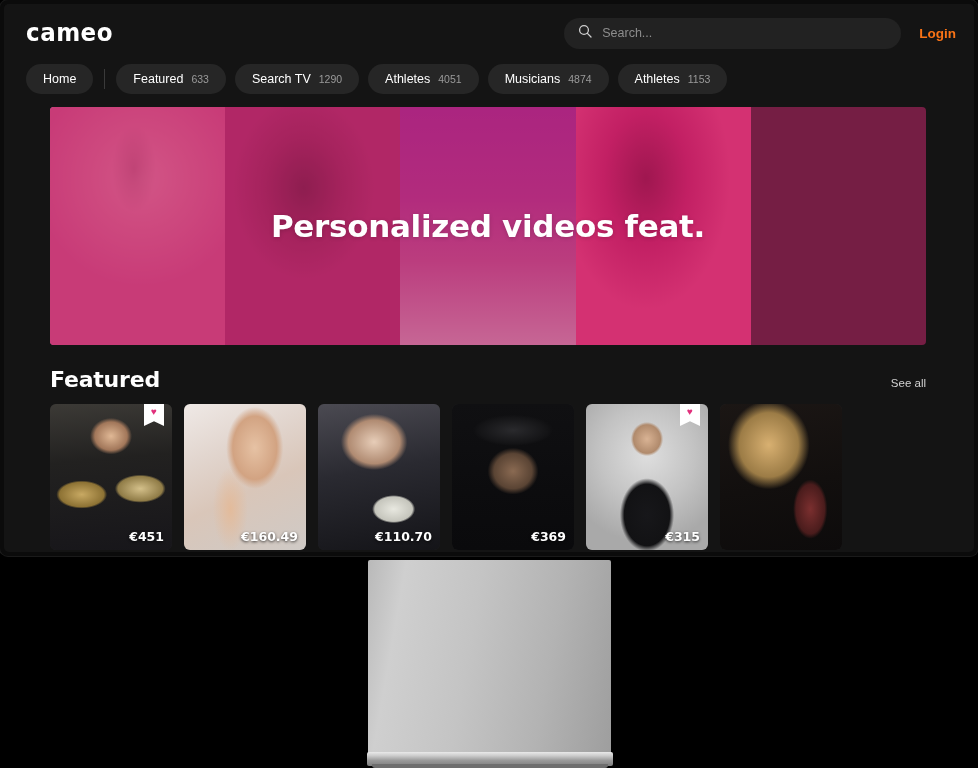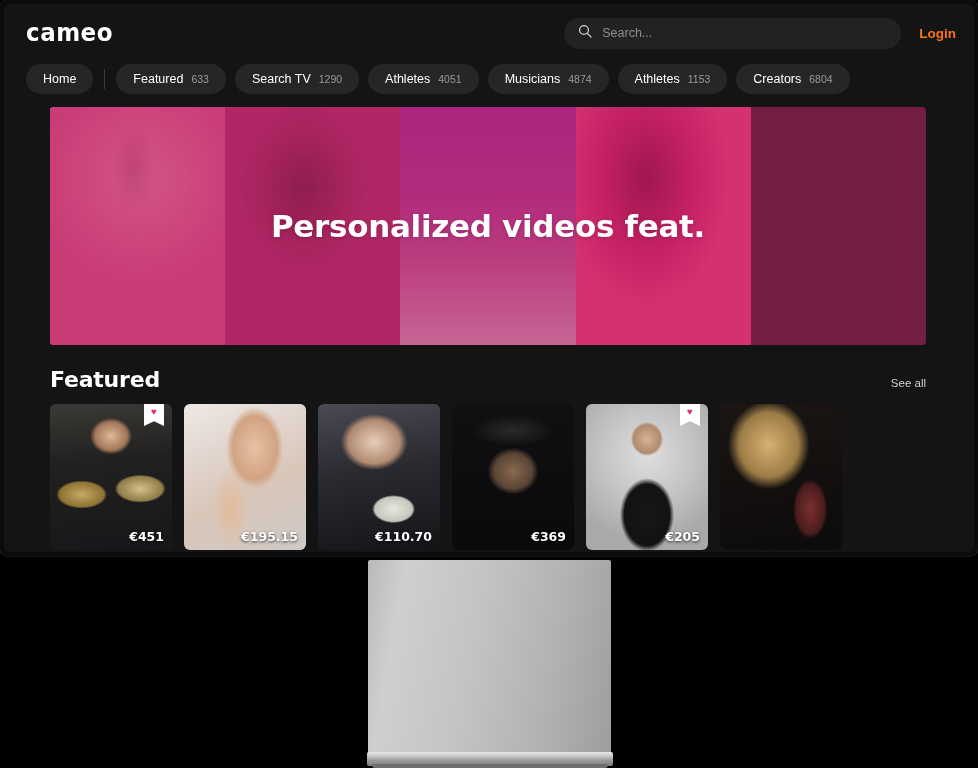--- a/index.html
+++ b/index.html
@@ -293,24 +293,20 @@
         <span class="count">4051</span>
       </div>
       <div class="chip">
         <span>Musicians</span>
         <span class="count">4874</span>
       </div>
       <div class="chip">
         <span>Athletes</span>
         <span class="count">1153</span>
       </div>
-      <div class="chip">
-        <span>Creators</span>
-        <span class="count">6804</span>
-      </div>
 
     </div>
 
     <div class="hero">
       <div class="hero-tile">
         <div class="inner" style="background:
           radial-gradient(ellipse 60% 45% at 52% 30%, #e8b5c3 0%, #d98aa8 45%, #c6578e 100%),
           linear-gradient(180deg,#d66ba0,#bf3f82)"></div>
         <div class="inner" style="background:
           radial-gradient(ellipse 18% 26% at 48% 26%, rgba(60,20,40,.35), transparent 70%)"></div>
@@ -365,21 +361,21 @@
         </div>
         <div class="price">€451</div>
       </div>
 
       <div class="card">
         <div class="art" style="background:
           linear-gradient(155deg,#efe9e6 0%, #e2d6cf 30%, #d9c6b9 58%, #cfcac6 100%)"></div>
         <div class="art" style="background:
           radial-gradient(ellipse 30% 36% at 58% 30%, #e6c2a4 0%, #d2a382 60%, transparent 78%),
           radial-gradient(ellipse 20% 40% at 38% 72%, #e3bb9b 0%, transparent 72%)"></div>
-        <div class="price">€195.15</div>
+        <div class="price">€160.49</div>
       </div>
 
       <div class="card">
         <div class="art" style="background:
           radial-gradient(ellipse 34% 24% at 46% 26%, #e7cdb8 0%, #b08b72 62%, transparent 80%),
           linear-gradient(170deg,#4b4a52 0%, #2a2a31 45%, #141418 100%)"></div>
         <div class="art" style="background:
           radial-gradient(ellipse 22% 12% at 62% 72%, #e8e8e0 0%, #c5c5bc 70%, transparent 80%)"></div>
         <div class="price">€110.70</div>
       </div>
@@ -395,21 +391,21 @@
 
       <div class="card">
         <div class="art" style="background:
           radial-gradient(ellipse 70% 60% at 50% 35%, #dedede 0%, #c3c3c3 55%, #a9a9a9 100%)"></div>
         <div class="art" style="background:
           radial-gradient(ellipse 17% 15% at 50% 24%, #d9b394 0%, #b08a6c 65%, transparent 78%),
           radial-gradient(ellipse 30% 34% at 50% 76%, #17171a 0%, #121214 62%, transparent 74%)"></div>
         <div class="fav-flag">
           <span class="heart" style="color:#e1307c">♥</span>
         </div>
-        <div class="price">€205</div>
+        <div class="price">€315</div>
       </div>
 
       <div class="card">
         <div class="art" style="background:
           radial-gradient(ellipse 44% 40% at 40% 28%, #d8b071 0%, #9c7c46 55%, transparent 76%),
           linear-gradient(170deg,#1b1614 0%, #120f0e 55%, #0d0b0b 100%)"></div>
         <div class="art" style="background:
           radial-gradient(ellipse 18% 26% at 74% 72%, #7b2f2f 0%, #4a1c1c 65%, transparent 78%)"></div>
       </div>
 

